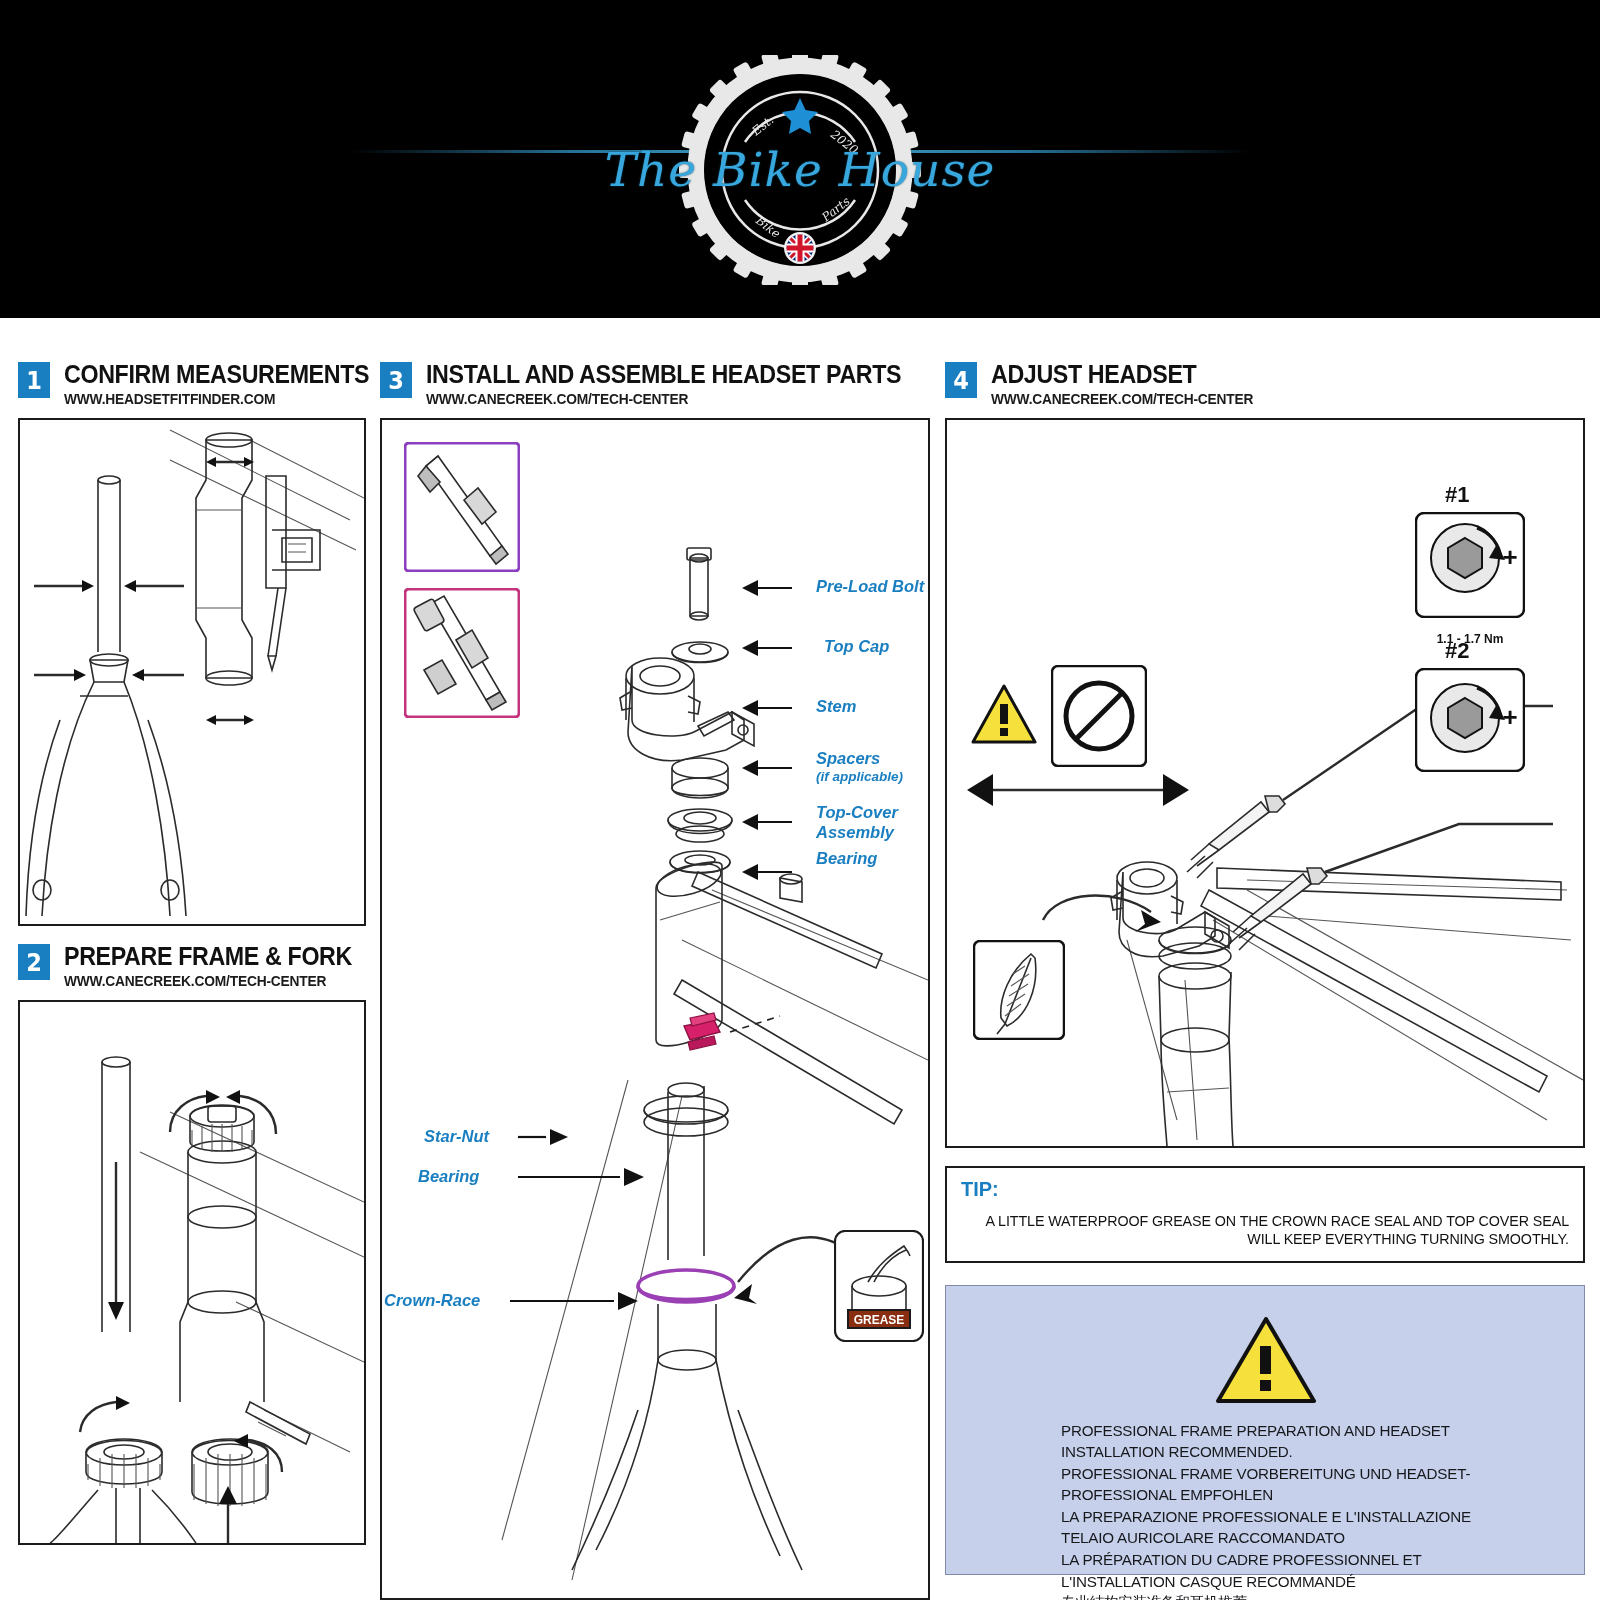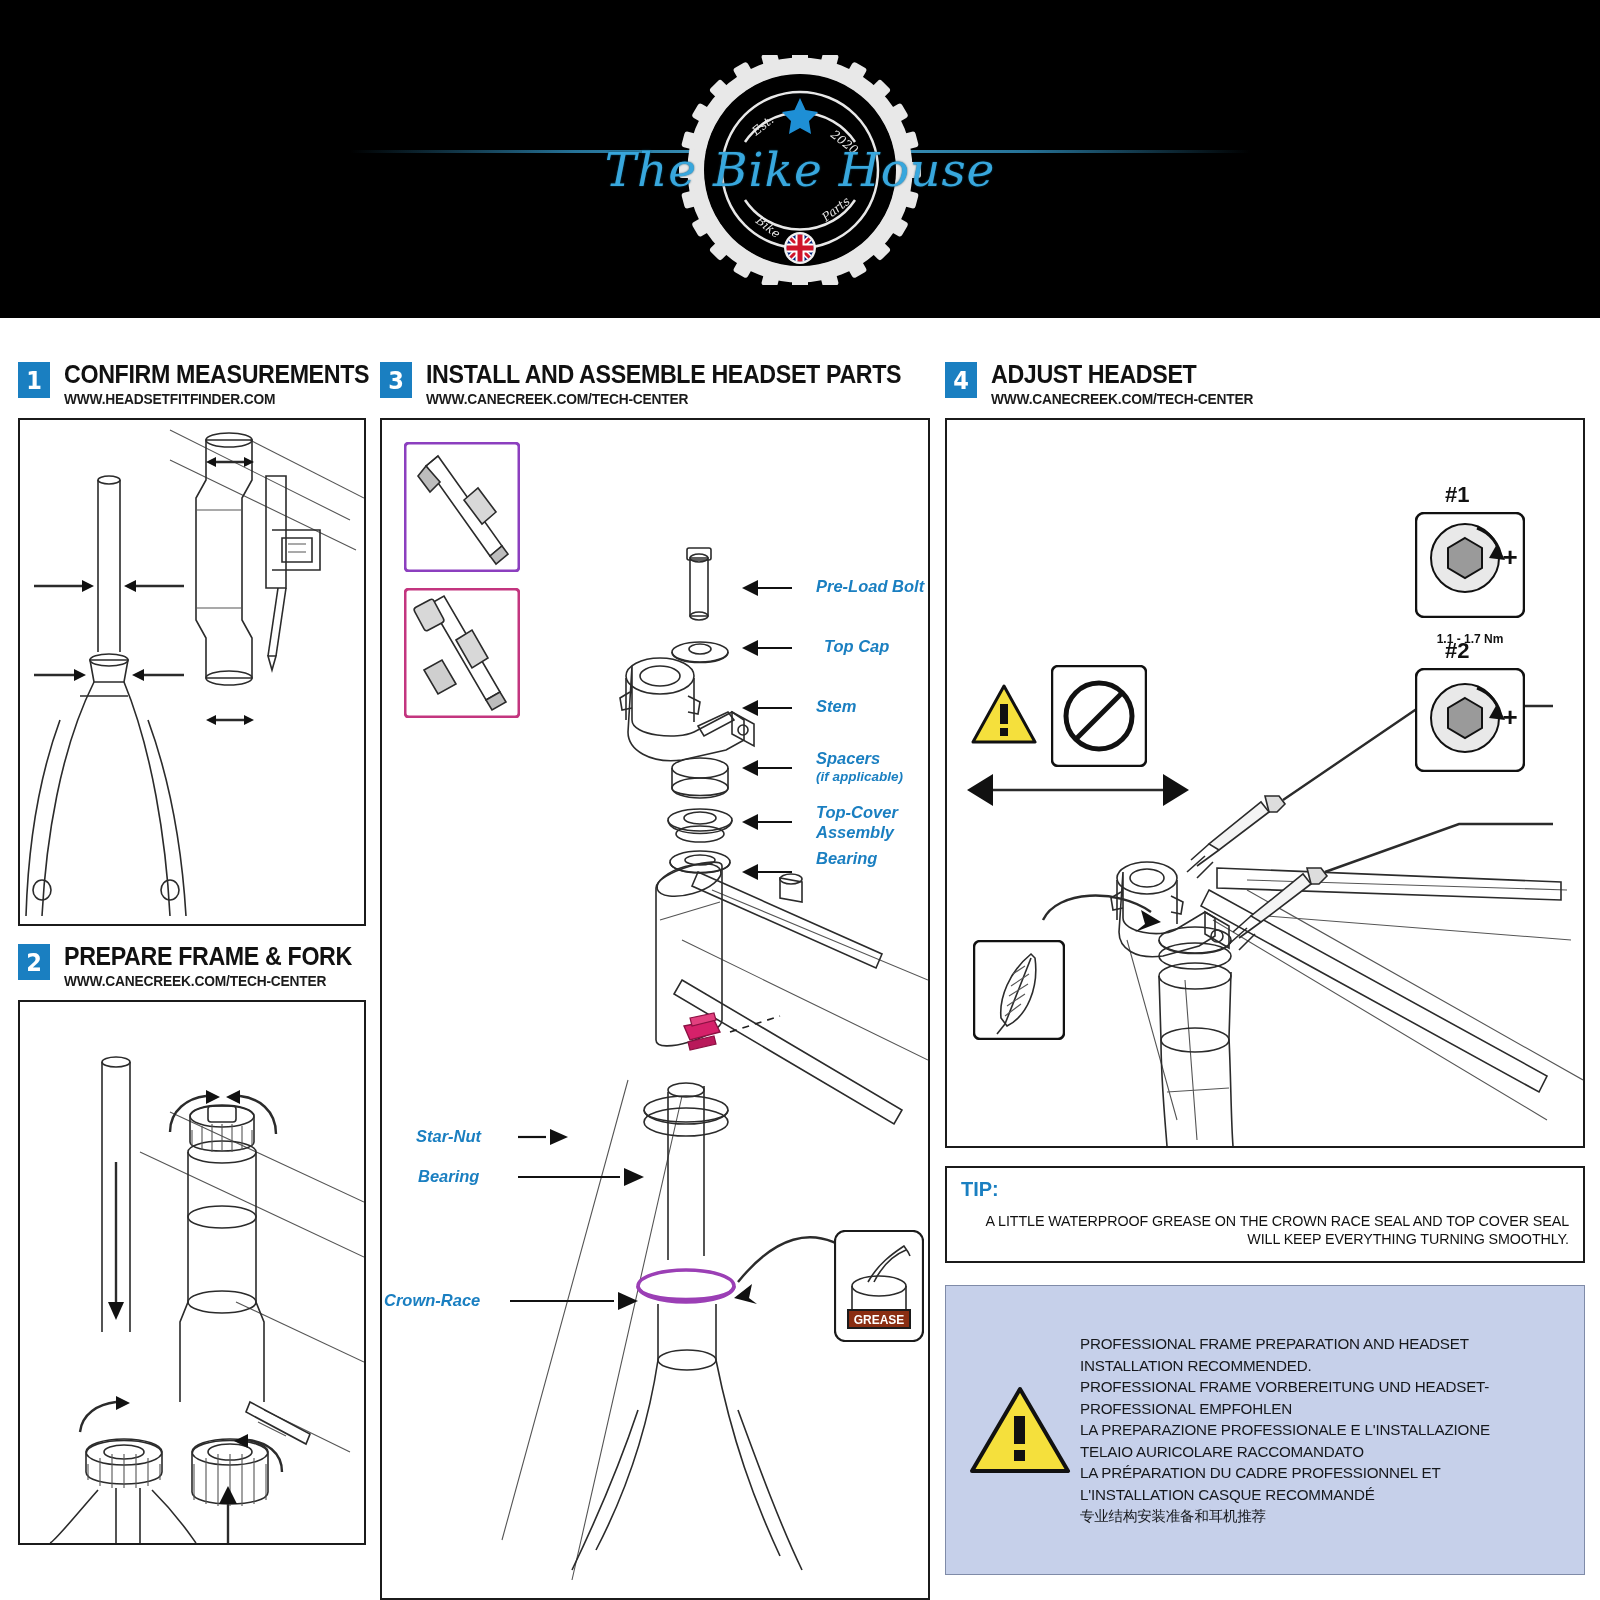--- a/index.html
+++ b/index.html
@@ -110,20 +110,21 @@
   .tip-text { font-size: 14.3px; color: #111; line-height: 1.28; font-weight: 500; letter-spacing: -0.1px; text-align: right; }
 
   
   .warnbox {
     border: 1px solid #7f8ba8;
     background: #c6d0ea;
     position: relative;
     padding: 14px 12px 14px 14px;
     display: flex;
     align-items: center;
+    flex-direction: column;
   }
   .warn-tri-wrap { width: 120px; flex: 0 0 120px; display:flex; align-items:center; justify-content:center; }
   .warn-lines { font-size: 15.2px; color: #16181c; line-height: 1.42; letter-spacing: -0.2px; }
   .warn-lines div { white-space: nowrap; }
   .warn-cjk { font-family: "DejaVu Sans", sans-serif; font-size: 14.5px; }
 
   svg { display: block; }
   .ln { fill: none; stroke: #2b2b2b; stroke-width: 1.6; }
   .ln2 { fill: none; stroke: #2b2b2b; stroke-width: 2.4; }
   .lnthin { fill: none; stroke: #555; stroke-width: 1.1; }
@@ -511,21 +512,21 @@
 
       <div class="lbl" style="left:434px; top:158px;">Pre-Load Bolt</div>
       <div class="lbl" style="left:442px; top:218px;">Top Cap</div>
       <div class="lbl" style="left:434px; top:278px;">Stem</div>
       <div class="lbl" style="left:434px; top:330px;">Spacers</div>
       <div class="lbl small" style="left:434px; top:350px;">(if applicable)</div>
       <div class="lbl" style="left:434px; top:384px;">Top-Cover</div>
       <div class="lbl" style="left:434px; top:404px;">Assembly</div>
       <div class="lbl" style="left:434px; top:430px;">Bearing</div>
 
-      <div class="lbl" style="left:34px; top:708px;">Star-Nut</div>
+      <div class="lbl" style="left:42px; top:708px;">Star-Nut</div>
       <svg style="position:absolute;left:136px;top:706px;" width="52" height="22" viewBox="0 0 52 22">
         <path stroke="#111" stroke-width="2.2" fill="none" d="M0 11 L28 11"></path>
         <path fill="#111" d="M50 11 l-18 -8 v16 Z"></path>
       </svg>
 
       <div class="lbl" style="left:36px; top:748px;">Bearing</div>
       <svg style="position:absolute;left:136px;top:746px;" width="128" height="22" viewBox="0 0 128 22">
         <path stroke="#111" stroke-width="2.2" fill="none" d="M0 11 L102 11"></path>
         <path fill="#111" d="M126 11 l-20 -9 v18 Z"></path>
       </svg>

